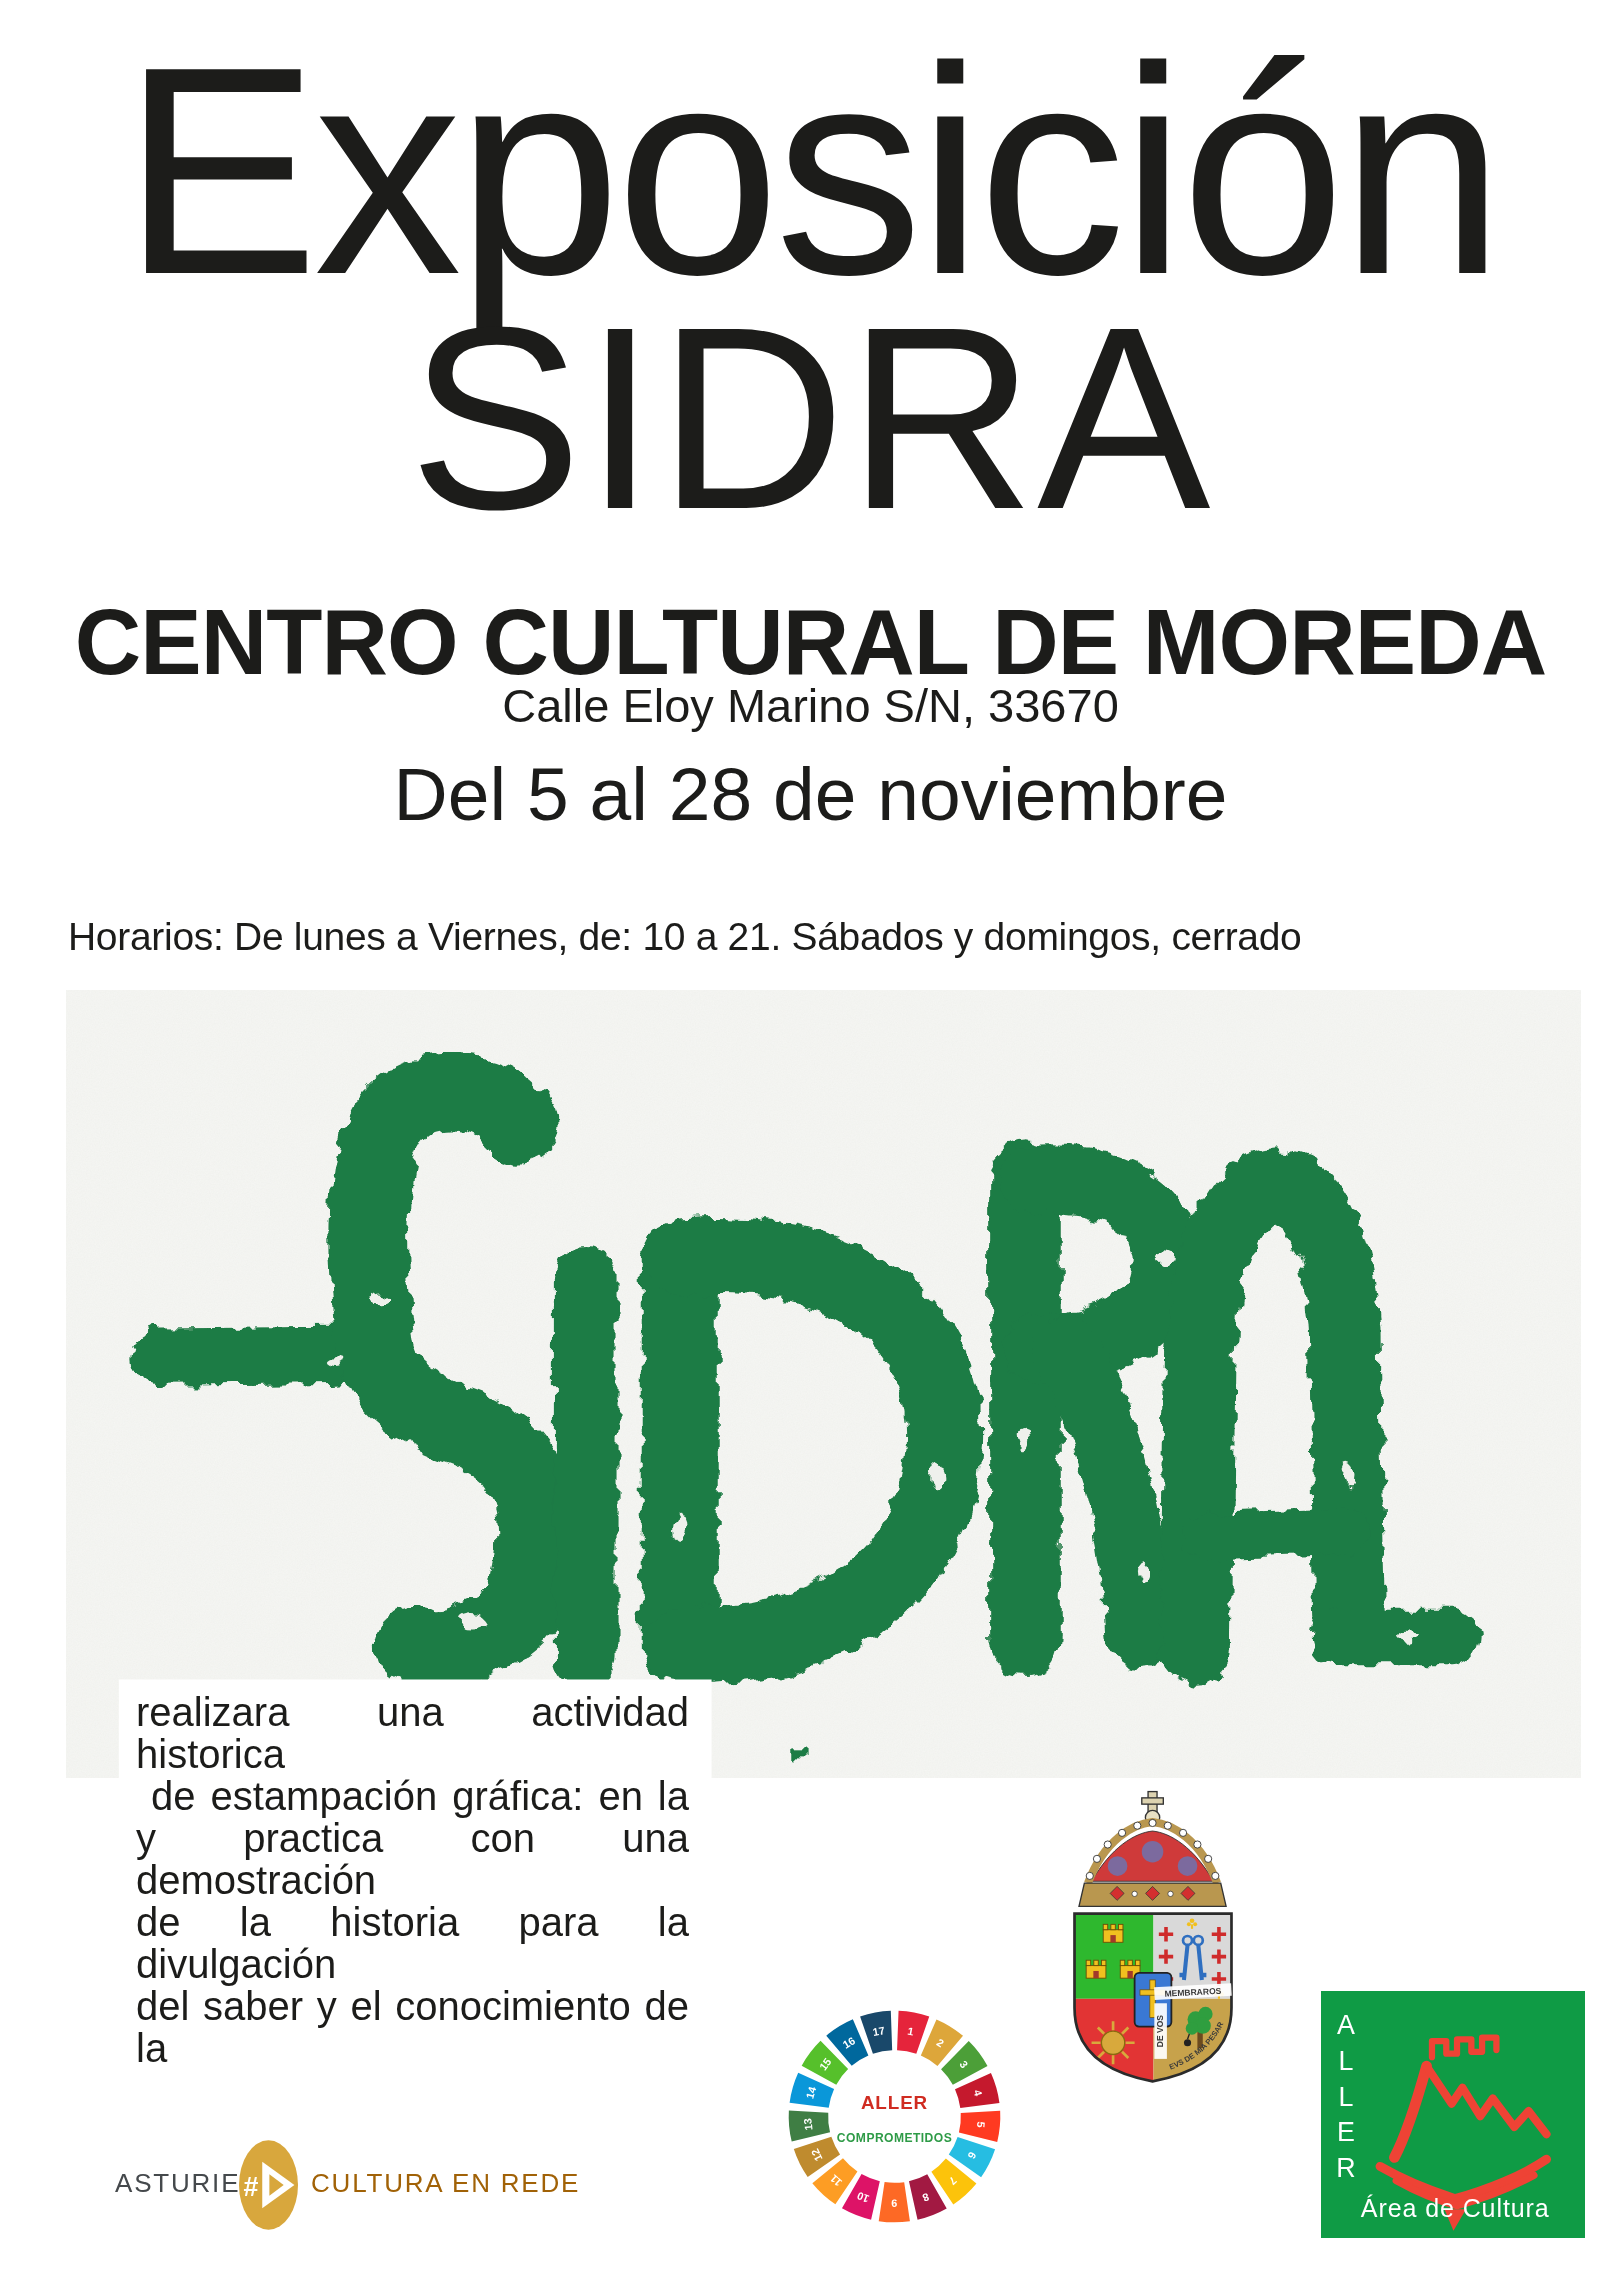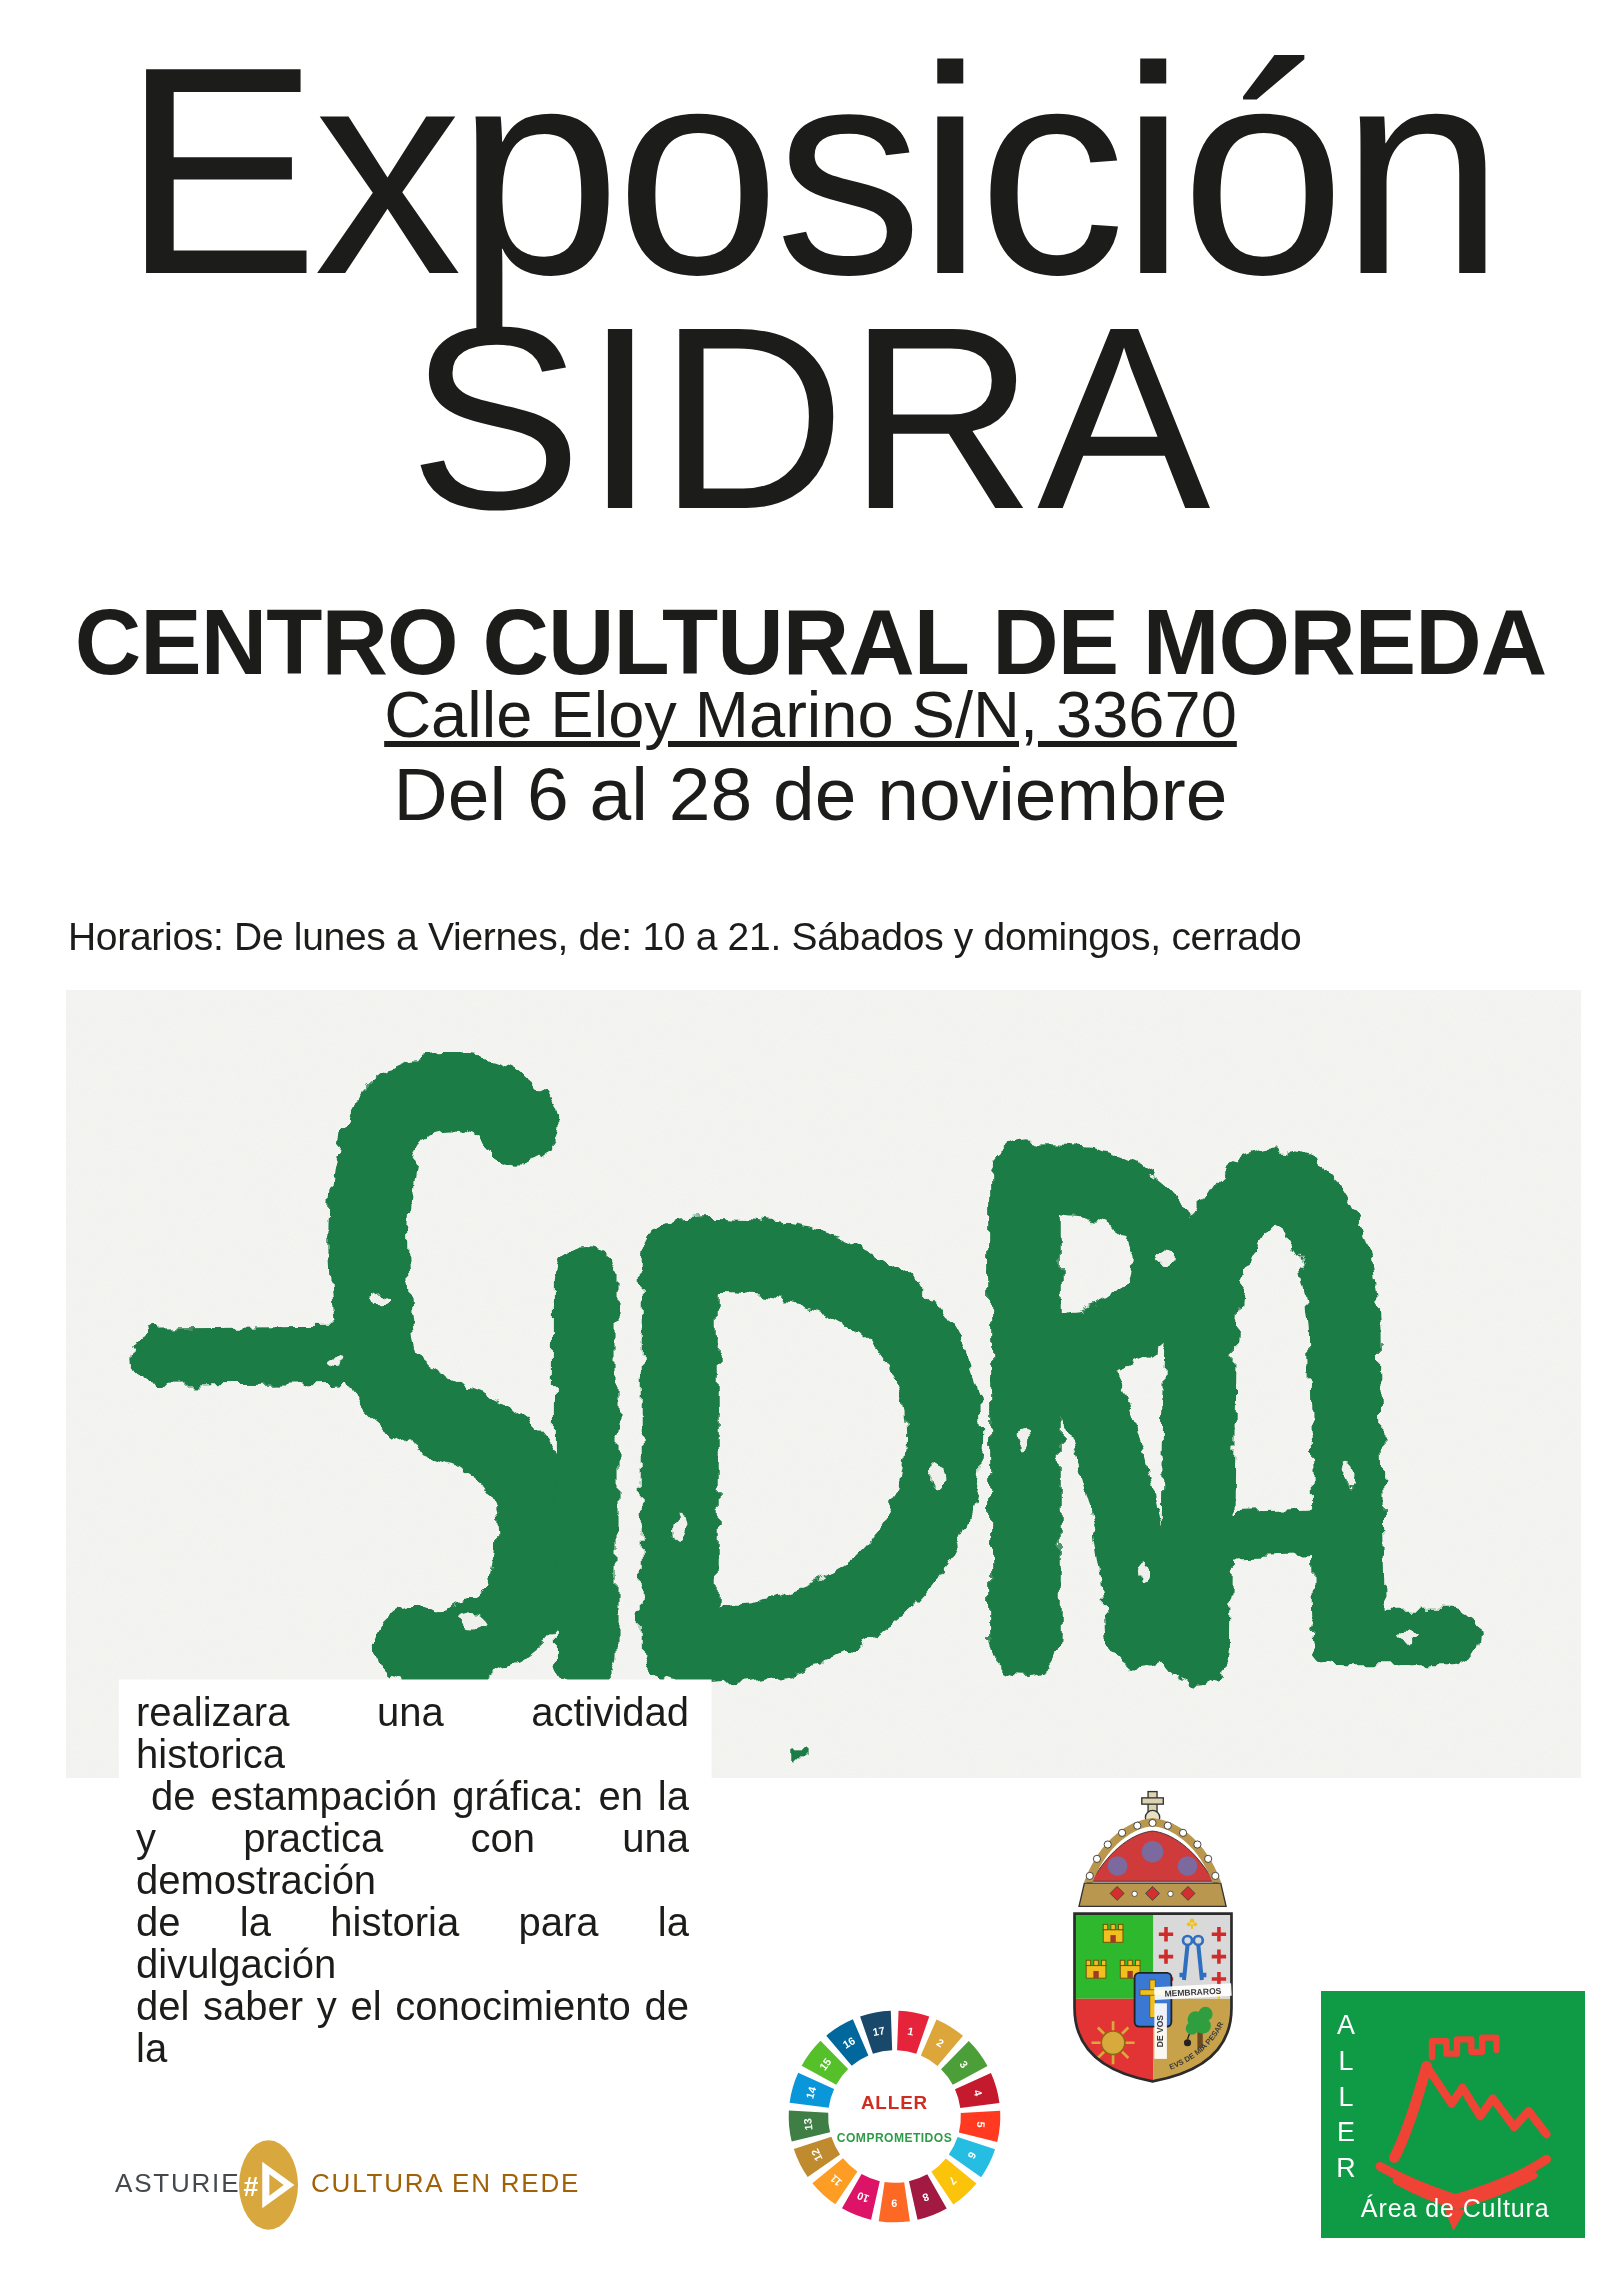--- a/index.html
+++ b/index.html
@@ -3,21 +3,21 @@
 <meta charset="utf-8">
 <style>
   html,body{margin:0;padding:0;background:#ffffff;}
   body{width:1621px;height:2293px;position:relative;overflow:hidden;
        font-family:"Liberation Sans",sans-serif;color:#1c1c1a;}
   .abs{position:absolute;}
   .ctr{left:0;width:1621px;text-align:center;}
   #title{top:23px;font-size:296px;line-height:1;letter-spacing:-5.4px;}
   #subtitle{top:288px;font-size:260px;line-height:1;letter-spacing:1.8px;}
   #venue{top:580px;font-size:92px;font-weight:bold;line-height:1;letter-spacing:-0.9px;margin-top:16px;}
-  #address{top:682px;font-size:65px;line-height:1;text-decoration:underline;}
+  #address{top:682px;font-size:47px;line-height:1;}
   #dates{top:757px;font-size:75px;line-height:1;}
   #schedule{top:917px;left:68px;font-size:39px;line-height:1;letter-spacing:-0.3px;}
   #artwork{left:66px;top:990px;width:1515px;height:788px;}
   .ink-stroke{fill:none;stroke:var(--ink);stroke-linecap:round;stroke-linejoin:round;}
   #body-text{left:136px;top:1691px;width:553px;font-size:40px;line-height:42px;}
   .body-line{text-align:justify;text-align-last:justify;white-space:normal;}
   #crest{left:1061px;top:1788px;width:184px;height:296px;}
   #sdg{left:786px;top:2008px;width:217px;height:217px;}
   .sdg-num{fill:#fff;font:700 12px "Liberation Sans",sans-serif;text-anchor:middle;dominant-baseline:central;}
   .sdg-c1{font:700 21px "Liberation Sans",sans-serif;text-anchor:middle;letter-spacing:1px;}
@@ -32,21 +32,21 @@
   .cult-caption{font:400 28px "Liberation Sans",sans-serif;fill:#fff;text-anchor:middle;letter-spacing:1px;}
   .sr{position:absolute;width:0.9px;height:0.9px;overflow:hidden;clip:rect(0 0 0 0);}
 </style>
 </head>
 <body>
 
 <div class="abs ctr" id="title">Exposición</div>
 <div class="abs ctr" id="subtitle">SIDRA</div>
 <div class="abs ctr" id="venue">CENTRO CULTURAL DE MOREDA</div>
 <div class="abs ctr" id="address">Calle Eloy Marino S/N, 33670</div>
-<div class="abs ctr" id="dates">Del 6 al 28 de noviembre</div>
+<div class="abs ctr" id="dates">Del 5 al 28 de noviembre</div>
 <div class="abs" id="schedule">Horarios: De lunes a Viernes, de: 10 a 21. Sábados y domingos, cerrado</div>
 
 <div class="abs" id="artwork">
   <span class="sr">SIDRA</span>
   <svg width="1515" height="788" viewBox="0 0 1692 880">
     <defs>
       <filter id="grain" x="0" y="0" width="100%" height="100%">
         <feTurbulence type="fractalNoise" baseFrequency="0.7" numOctaves="2" result="n"></feTurbulence>
         <feColorMatrix in="n" type="matrix" values="0 0 0 0 0.97  0 0 0 0 0.97  0 0 0 0 0.96  0.7 0.3 0 0 0"></feColorMatrix>
       </filter>

